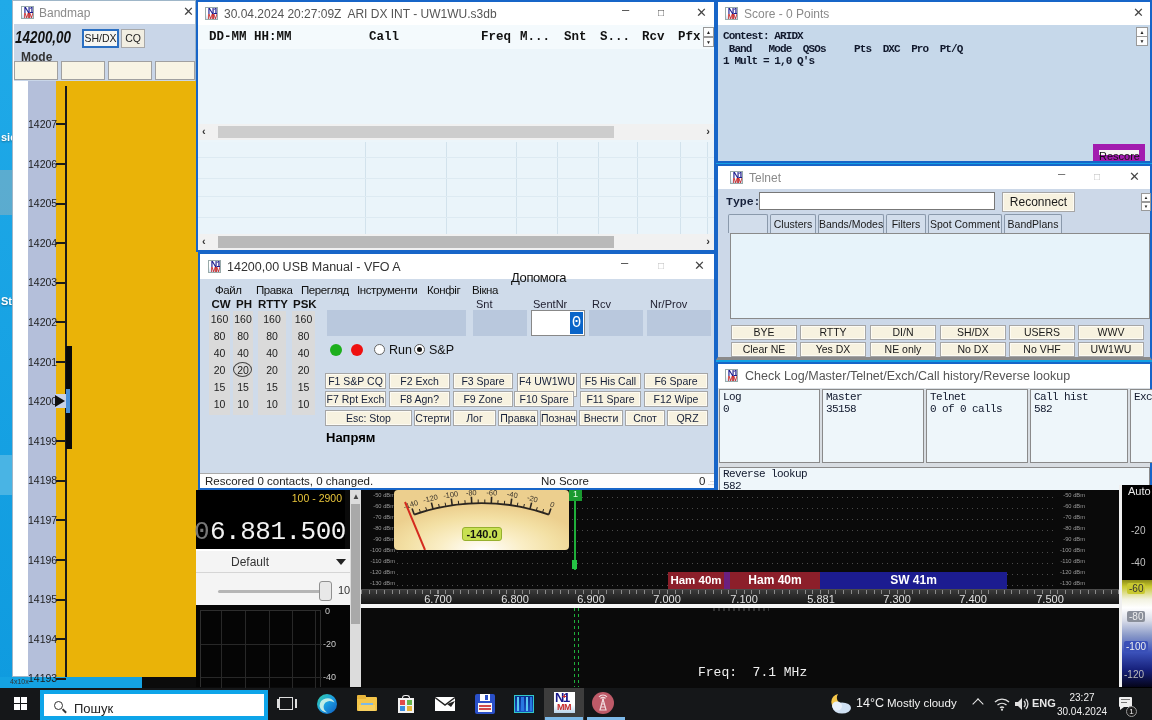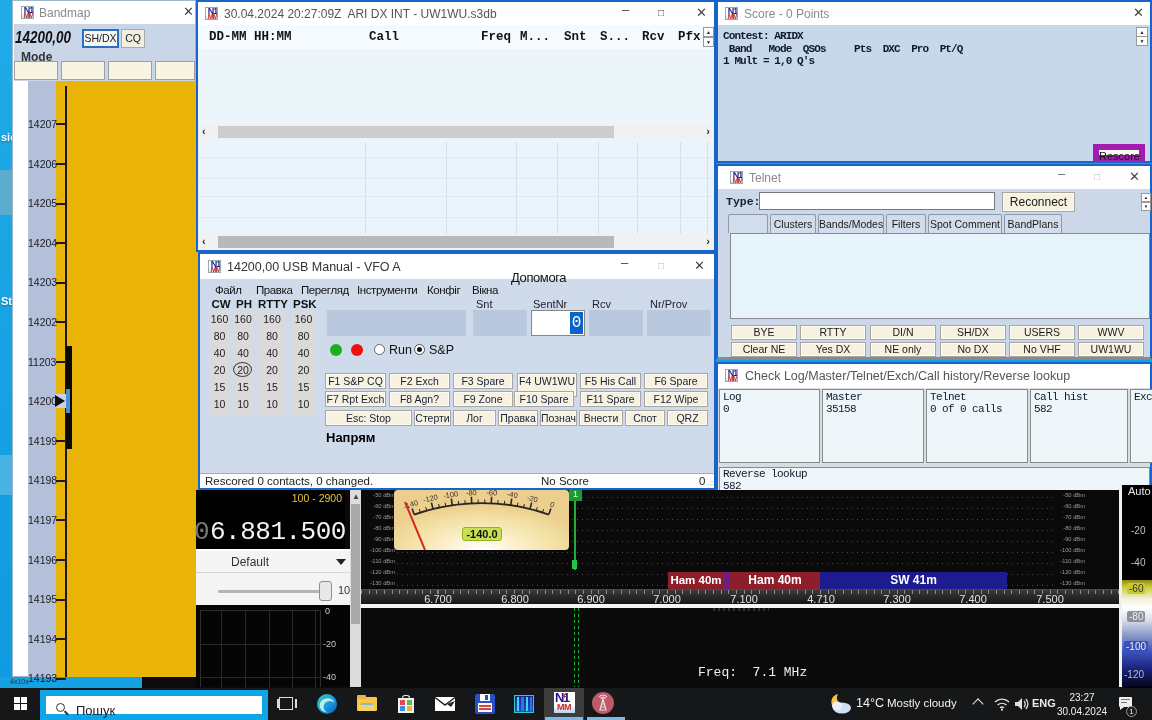--- a/index.html
+++ b/index.html
@@ -56,21 +56,21 @@
       <div class="ab" style="left:0;top:77px;width:25px;text-align:center;font-size:10.5px;color:#1c1c1c">14206</div>
       <div class="ab" style="left:28px;top:82px;width:10px;height:1.5px;background:#1a1a1a"></div>
       <div class="ab" style="left:0;top:116px;width:25px;text-align:right;font-size:10.5px;color:#1c1c1c">14205</div>
       <div class="ab" style="left:28px;top:122px;width:10px;height:1.5px;background:#1a1a1a"></div>
       <div class="ab" style="left:0;top:156px;width:25px;text-align:right;font-size:10.5px;color:#1c1c1c">14204</div>
       <div class="ab" style="left:28px;top:161px;width:10px;height:1.5px;background:#1a1a1a"></div>
       <div class="ab" style="left:0;top:195px;width:25px;text-align:right;font-size:10.5px;color:#1c1c1c">14203</div>
       <div class="ab" style="left:28px;top:201px;width:10px;height:1.5px;background:#1a1a1a"></div>
       <div class="ab" style="left:0;top:235px;width:25px;text-align:right;font-size:10.5px;color:#1c1c1c">14202</div>
       <div class="ab" style="left:28px;top:240px;width:10px;height:1.5px;background:#1a1a1a"></div>
-      <div class="ab" style="left:0;top:275px;width:25px;text-align:right;font-size:10.5px;color:#1c1c1c">11203</div>
+      <div class="ab" style="left:0;top:275px;width:25px;text-align:right;font-size:10.5px;color:#1c1c1c">14201</div>
       <div class="ab" style="left:28px;top:280px;width:10px;height:1.5px;background:#1a1a1a"></div>
       <div class="ab" style="left:0;top:314px;width:25px;text-align:right;font-size:10.5px;color:#1c1c1c">14200</div>
       <div class="ab" style="left:28px;top:320px;width:10px;height:1.5px;background:#1a1a1a"></div>
       <div class="ab" style="left:0;top:354px;width:25px;text-align:right;font-size:10.5px;color:#1c1c1c">14199</div>
       <div class="ab" style="left:28px;top:359px;width:10px;height:1.5px;background:#1a1a1a"></div>
       <div class="ab" style="left:0;top:393px;width:25px;text-align:center;font-size:10.5px;color:#1c1c1c">14198</div>
       <div class="ab" style="left:28px;top:399px;width:10px;height:1.5px;background:#1a1a1a"></div>
       <div class="ab" style="left:0;top:433px;width:25px;text-align:right;font-size:10.5px;color:#1c1c1c">14197</div>
       <div class="ab" style="left:28px;top:438px;width:10px;height:1.5px;background:#1a1a1a"></div>
       <div class="ab" style="left:0;top:473px;width:25px;text-align:right;font-size:10.5px;color:#1c1c1c">14196</div>
@@ -306,21 +306,21 @@
     <div class="ab" style="left:363px;top:82px;width:6px;height:17px;background:#6a2080"></div>
     <div class="ab" style="left:369px;top:82px;width:90px;height:17px;background:#8c1f2a;color:#fff;font-size:12px;font-weight:bold;text-align:center;line-height:16px">Ham 40m</div>
     <div class="ab" style="left:459px;top:82px;width:187px;height:17px;background:#1c1c90;color:#fff;font-size:12px;font-weight:bold;text-align:center;line-height:16px">SW 41m</div>
     <div class="ab" style="left:0;top:99px;width:758px;height:15px;background:linear-gradient(#3a3a3a,#161616);border-top:1px solid #4a4a4a;overflow:hidden">
       <div class="ab" style="left:0;top:0;width:758px;height:4px;background-image:repeating-linear-gradient(90deg,#8a8a8a 0 1px,transparent 1px 7.65px)"></div>
       <div class="ab" style="left:57px;top:3px;width:40px;text-align:center;font-size:11px;color:#e0e0e0">6.700</div>
       <div class="ab" style="left:134px;top:3px;width:40px;text-align:center;font-size:11px;color:#e0e0e0">6.800</div>
       <div class="ab" style="left:210px;top:3px;width:40px;text-align:center;font-size:11px;color:#e0e0e0">6.900</div>
       <div class="ab" style="left:286px;top:3px;width:40px;text-align:center;font-size:11px;color:#e0e0e0">7.000</div>
       <div class="ab" style="left:363px;top:3px;width:40px;text-align:center;font-size:11px;color:#e0e0e0">7.100</div>
-      <div class="ab" style="left:440px;top:3px;width:40px;text-align:center;font-size:11px;color:#e0e0e0">4.710</div>
+      <div class="ab" style="left:440px;top:3px;width:40px;text-align:center;font-size:11px;color:#e0e0e0">5.881</div>
       <div class="ab" style="left:516px;top:3px;width:40px;text-align:center;font-size:11px;color:#e0e0e0">7.300</div>
       <div class="ab" style="left:592px;top:3px;width:40px;text-align:center;font-size:11px;color:#e0e0e0">7.400</div>
       <div class="ab" style="left:669px;top:3px;width:40px;text-align:center;font-size:11px;color:#e0e0e0">7.500</div>
     </div>
     <div class="ab" style="left:0;top:114px;width:758px;height:4px;background:#f5f5f5"></div>
     <div class="ab" style="left:352px;top:118px;width:56px;height:3px;background-image:repeating-linear-gradient(90deg,#333 0 2px,transparent 2px 5px)"></div>
     <div class="ab" style="left:213px;top:118px;width:1px;height:79px;background-image:repeating-linear-gradient(180deg,#1fae3a 0 3px,transparent 3px 6px)"></div>
     <div class="ab" style="left:217px;top:118px;width:1px;height:79px;background-image:repeating-linear-gradient(180deg,#1fae3a 0 3px,transparent 3px 6px)"></div>
     <div class="ab mono" style="left:337px;top:175px;font-size:13px;color:#f0f0f0">Freq:&nbsp;&nbsp;7.1 MHz</div>
   </div>
@@ -433,21 +433,21 @@
       <span class="ab" style="left:508px;top:5px;font-size:7px;color:#888">.::</span>
     </div>
   </div>
 <div class="ab" style="left:0;top:688px;width:1152px;height:32px;background:#151719">
     <div class="ab" style="left:14px;top:9px;width:13px;height:13px">
       <span class="ab" style="left:0;top:0;width:6px;height:6px;background:#fff"></span>
       <span class="ab" style="left:7px;top:0;width:6px;height:6px;background:#fff"></span>
       <span class="ab" style="left:0;top:7px;width:6px;height:6px;background:#fff"></span>
       <span class="ab" style="left:7px;top:7px;width:6px;height:6px;background:#fff"></span>
     </div>
-    <div class="ab" style="left:40px;top:2px;width:228px;height:30px;background:#fff;border:6px solid #0ea5e9">
+    <div class="ab" style="left:40px;top:2px;width:228px;height:30px;background:#fff;border:4px solid #0ea5e9">
       <span class="ab" style="left:10px;top:7px;width:9px;height:9px;border:1.5px solid #333;border-radius:50%"></span>
       <span class="ab" style="left:18px;top:16px;width:5px;height:1.5px;background:#333;transform:rotate(45deg)"></span>
       <span class="ab" style="left:30px;top:7px;font-size:13px;color:#222">Пошук</span>
     </div>
     <div class="ab" style="left:277px;top:5px;width:22px;height:22px">
       <span class="ab" style="left:2px;top:4px;width:14px;height:13px;border:1.5px solid #ddd"></span>
       <span class="ab" style="left:0;top:6px;width:1.5px;height:9px;background:#ddd"></span>
       <span class="ab" style="left:18px;top:6px;width:1.5px;height:9px;background:#ddd"></span>
     </div>
     <div class="ab" style="left:316px;top:5px;width:22px;height:22px"><svg width="22" height="22" viewBox="0 0 22 22">

